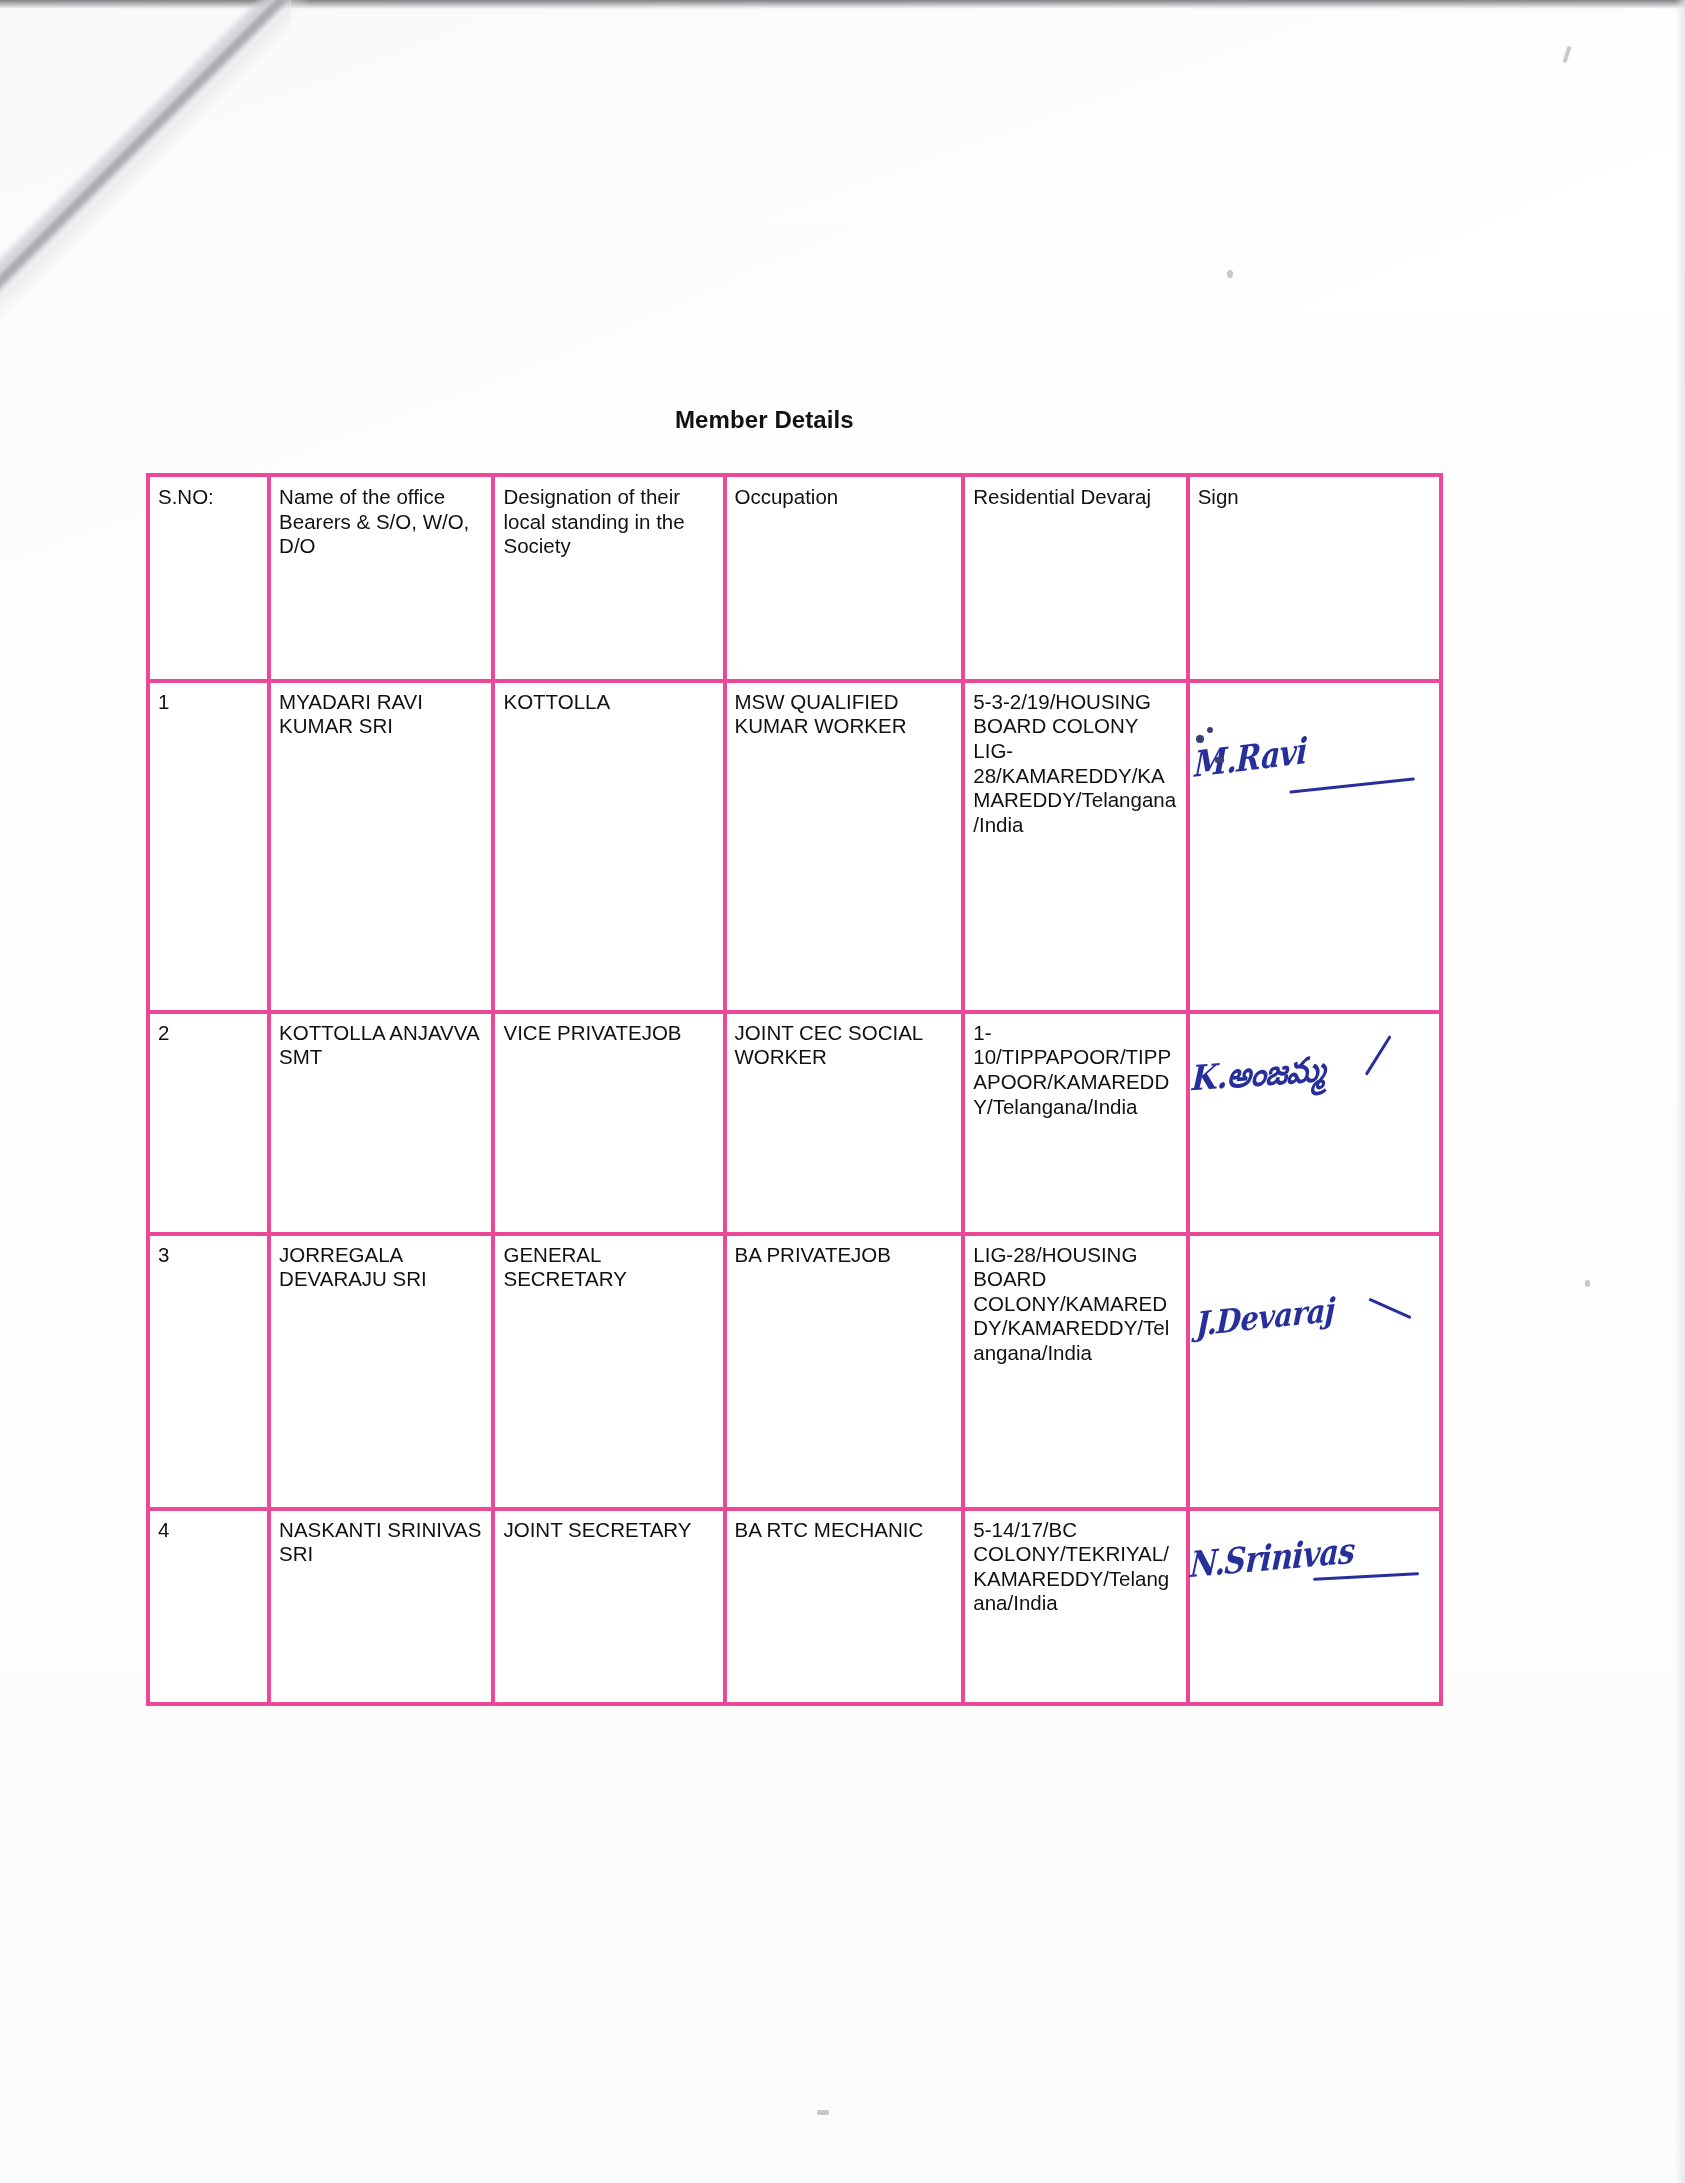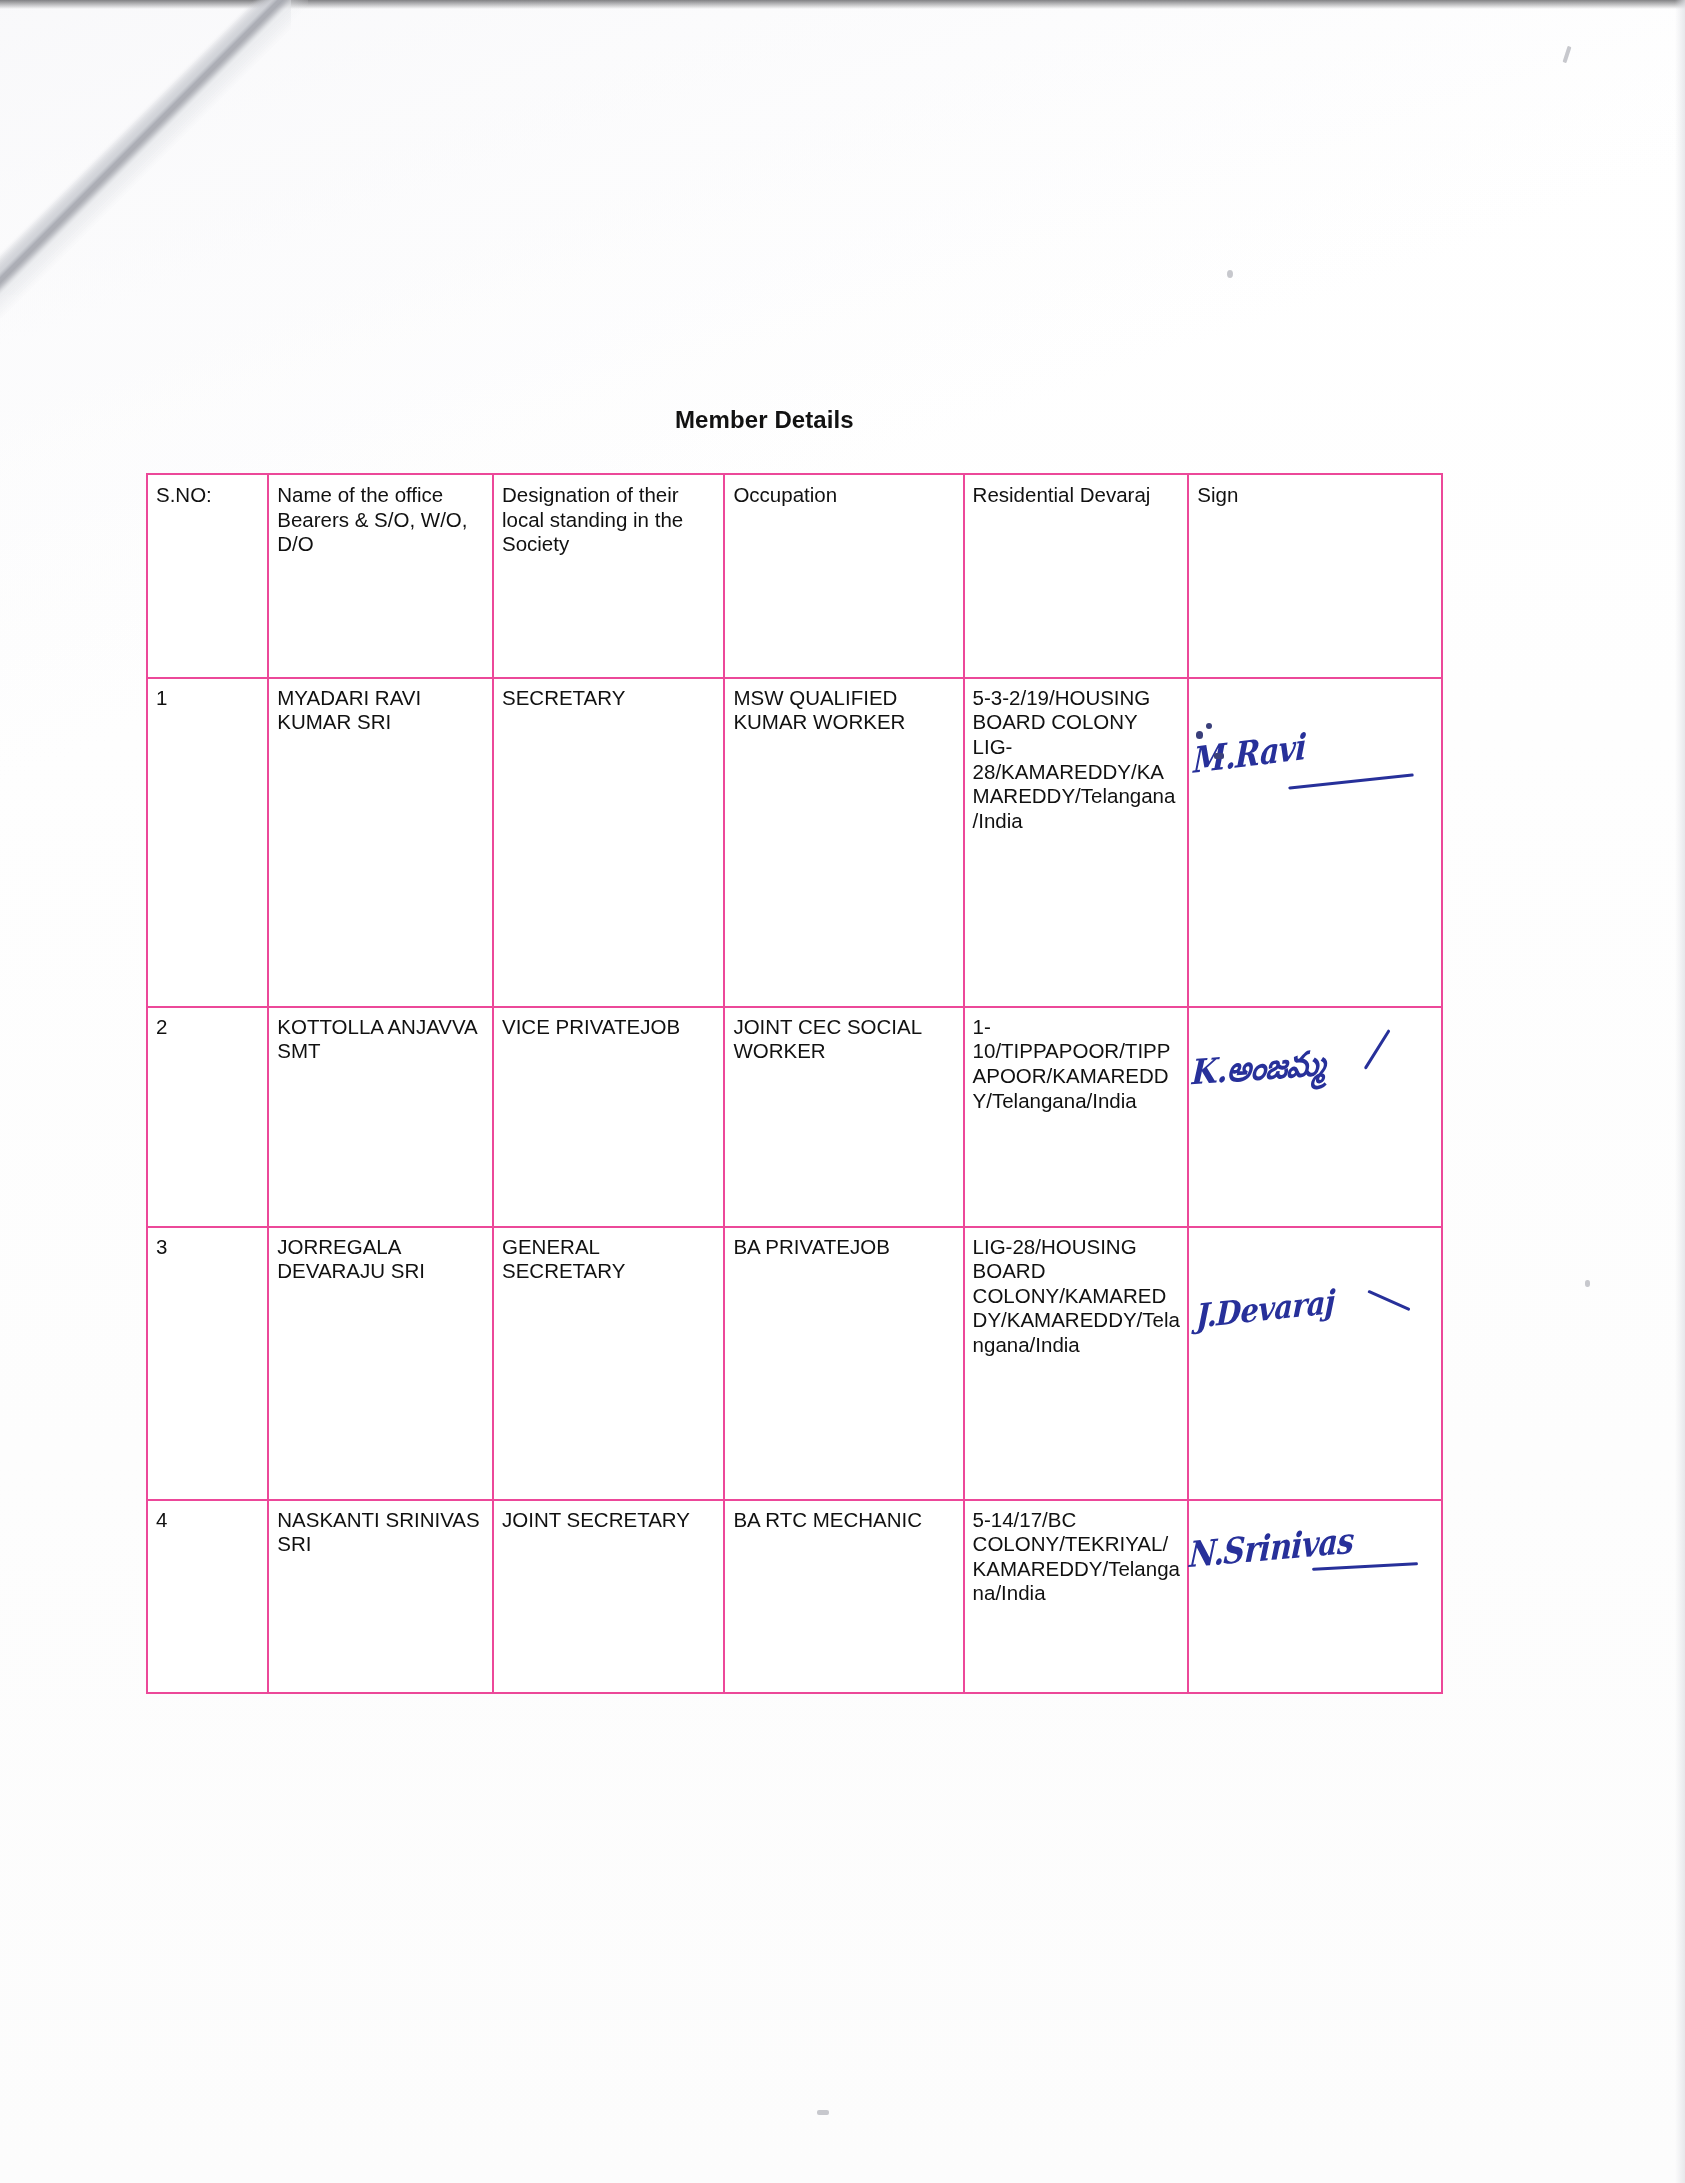--- a/index.html
+++ b/index.html
@@ -111,21 +111,21 @@
   .member-table {
     position: absolute;
     left: 146px;
     top: 473px;
     width: 1297px;
     border-collapse: collapse;
     table-layout: fixed;
     background: #ffffff;
   }
   .member-table td {
-    border: 2px solid #ec4899;
+    border: 4px solid #ec4899;
     vertical-align: top;
     padding: 6.6px 6.6px 9.3px 8px;
     font-size: 20.5px;
     line-height: 1.20;
     color: #111111;
     word-break: break-word;
     overflow-wrap: anywhere;
   }
 
   
@@ -249,21 +249,21 @@
       </tr>
 
       <tr class="row-1">
         <td>
           <span class="cell-text">1</span>
         </td>
         <td>
           <span class="cell-text">MYADARI RAVI KUMAR SRI</span>
         </td>
         <td>
-          <span class="cell-text">SECRETARY</span>
+          <span class="cell-text">KOTTOLLA</span>
         </td>
         <td>
           <span class="cell-text">MSW QUALIFIED KUMAR WORKER</span>
         </td>
         <td>
           <span class="cell-text">5-3-2/19/HOUSING BOARD COLONY LIG-28/KAMAREDDY/KAMAREDDY/Telangana/India</span>
         </td>
         <td class="sign-cell">
           <span class="sig sig-1">M.Ravi</span>
           <span class="sig-flourish" style="left:99px; top:101px; width:126px; transform:rotate(-6deg);"></span>

